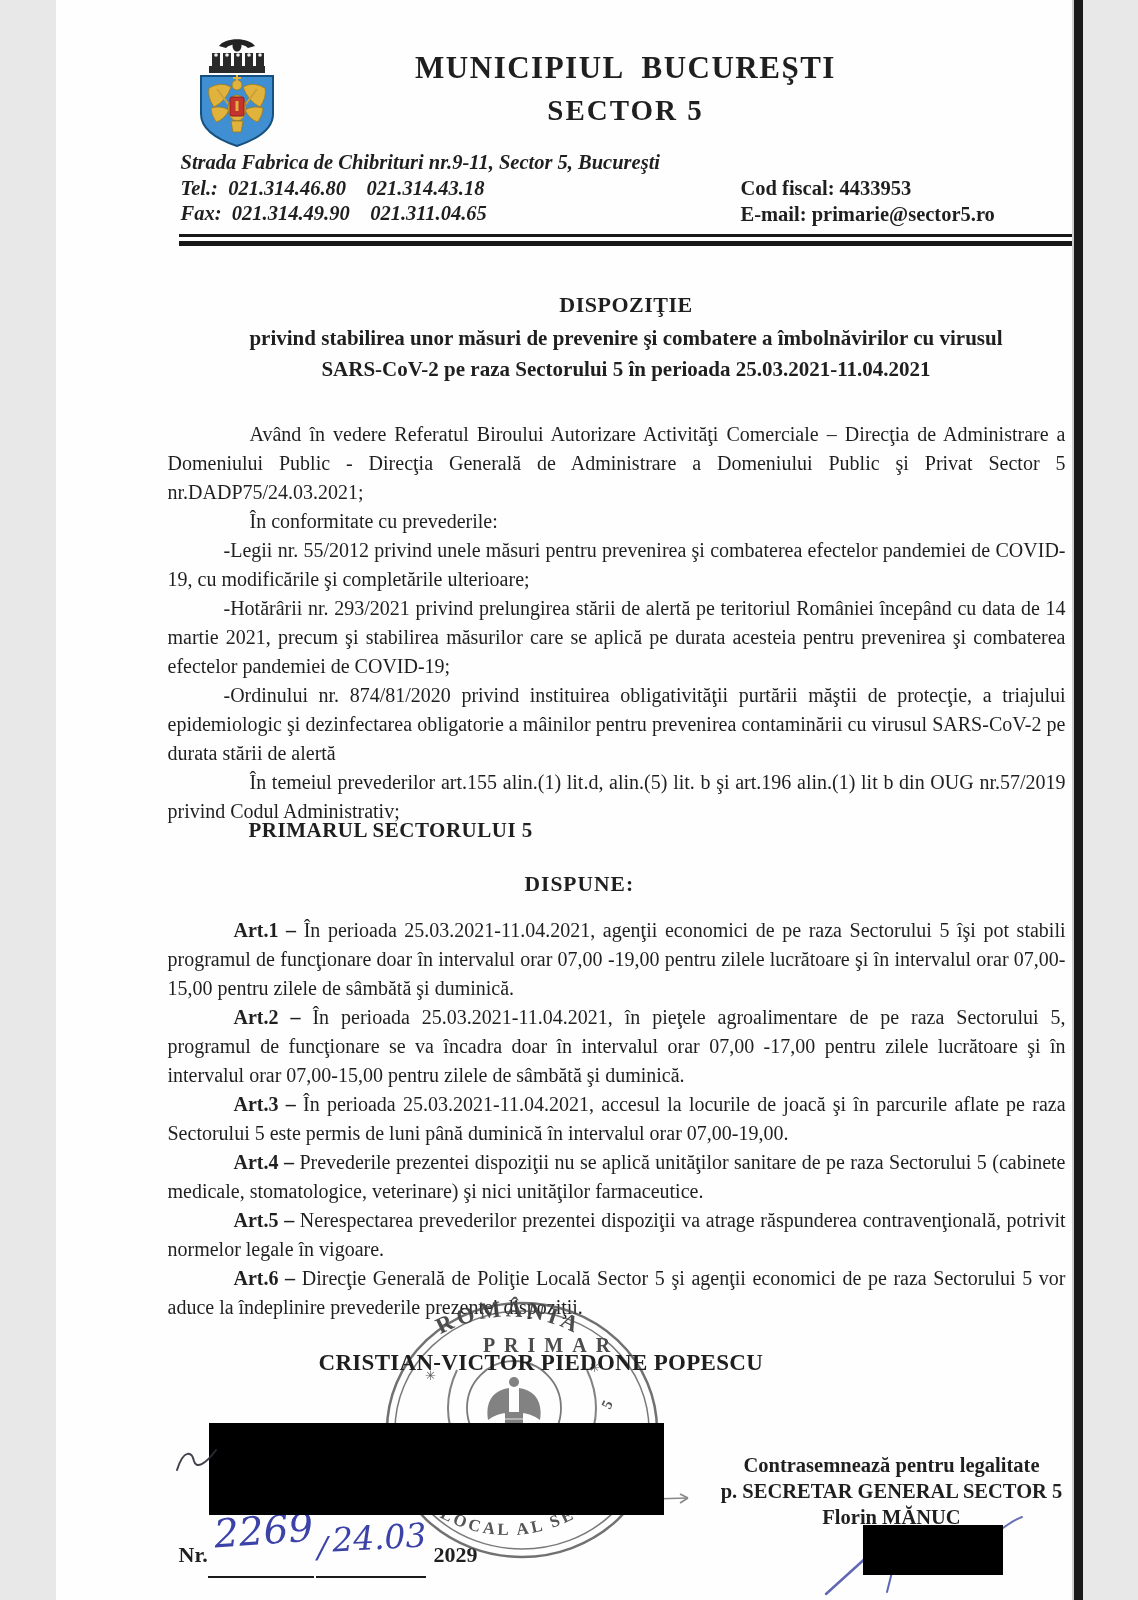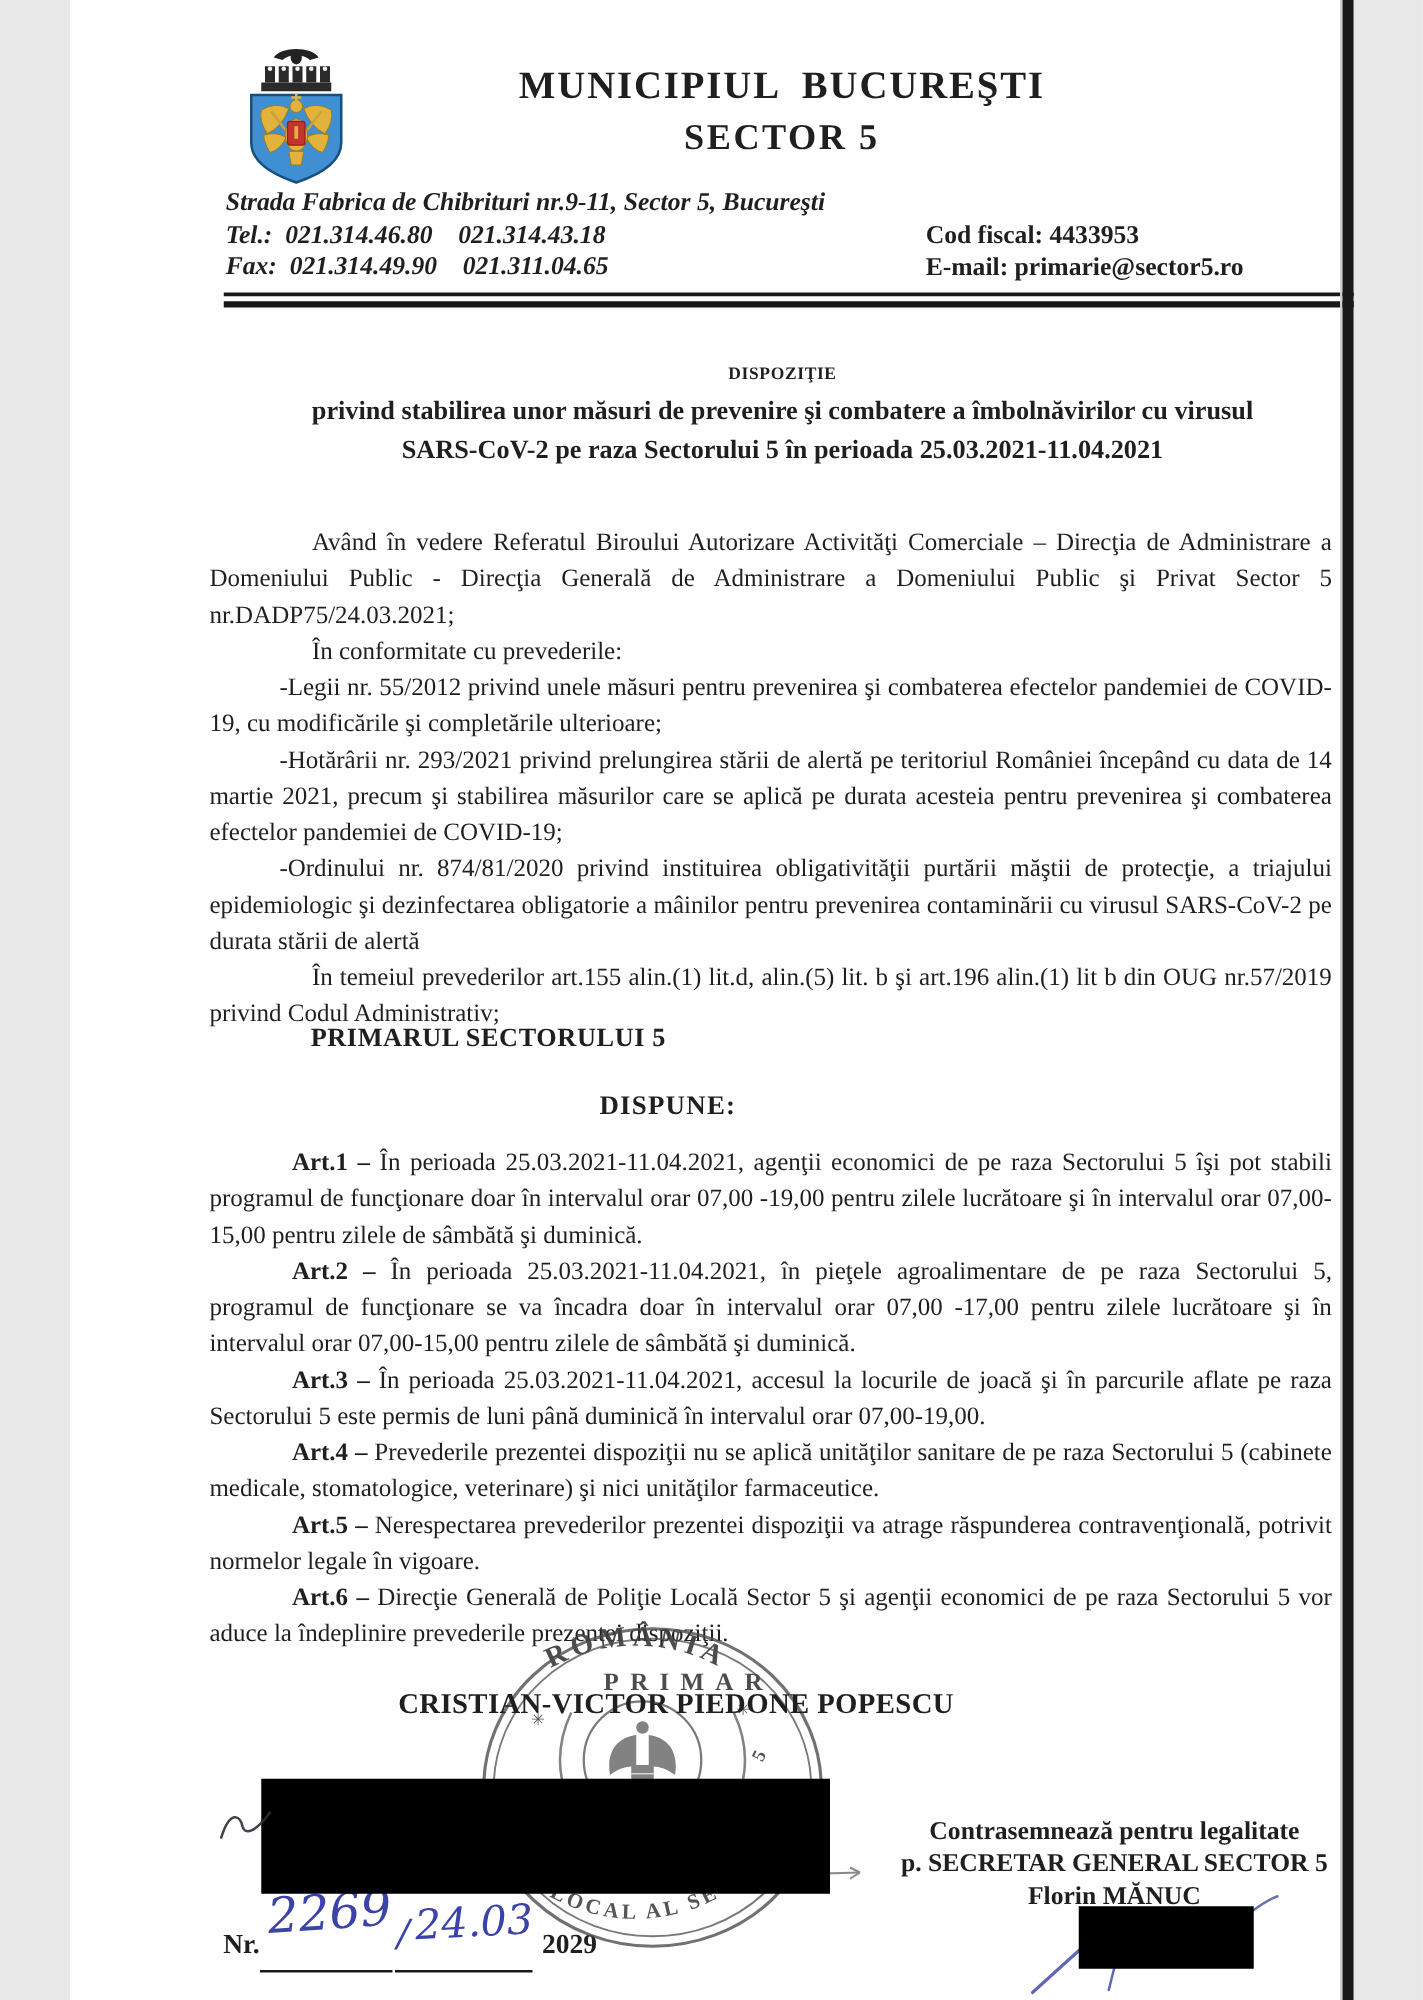--- a/index.html
+++ b/index.html
@@ -15,34 +15,34 @@
   .org-line1{font-size:31px;letter-spacing:1.5px;white-space:pre;}
   .org-line2{font-size:29px;letter-spacing:2px;margin-top:8px;}
 
   .contact-left{left:125px;top:150px;font-size:20.5px;font-weight:bold;line-height:25.5px;}
   .contact-right{left:685px;top:176px;font-size:20.5px;font-weight:bold;line-height:25.5px;}
 
   .rule{left:123px;top:234px;width:909px;height:4px;
     border-top:3px solid #181818;border-bottom:5px solid #181818;}
 
   .title-block{left:118px;top:292px;width:905px;text-align:center;font-weight:bold;}
-  .title-l1{font-size:14px;letter-spacing:0.5px;text-align:center;}
+  .title-l1{font-size:22px;letter-spacing:0.5px;text-align:center;}
   .title-l2{font-size:21px;margin-top:8px;}
   .title-l3{font-size:21px;margin-top:6px;}
 
   .flow{font-size:20px;line-height:29px;text-align:justify;}
   .preamble{left:112px;top:420px;width:898px;}
   .articles{left:112px;top:916px;width:898px;}
   .flow p{margin:0;}
   .ind80{text-indent:82px;}
   .ind56{text-indent:56px;}
   .ind66{text-indent:66px;}
 
   .h-primar{left:193px;top:818px;font-weight:bold;font-size:21px;letter-spacing:0.5px;}
-  .h-dispune{left:424px;top:872px;font-weight:bold;font-size:21.5px;letter-spacing:1px;}
+  .h-dispune{left:469px;top:872px;font-weight:bold;font-size:21.5px;letter-spacing:1px;}
 
   .stamp-svg{left:325px;top:1296px;z-index:1;opacity:0.92;}
   .primar-name{left:263px;top:1350px;font-weight:bold;font-size:23px;letter-spacing:0.3px;z-index:3;}
   .redaction-1{left:153px;top:1423px;width:455px;height:92px;background:#000;z-index:4;}
   .redaction-2{left:807px;top:1525px;width:140px;height:50px;background:#000;z-index:5;}
   .pen-curl{left:118px;top:1444px;z-index:5;}
   .arrow-svg{left:594px;top:1488px;z-index:2;}
   .blue-strokes{left:740px;top:1500px;z-index:4;}
 
   .countersign{left:652px;top:1452px;width:368px;text-align:center;

